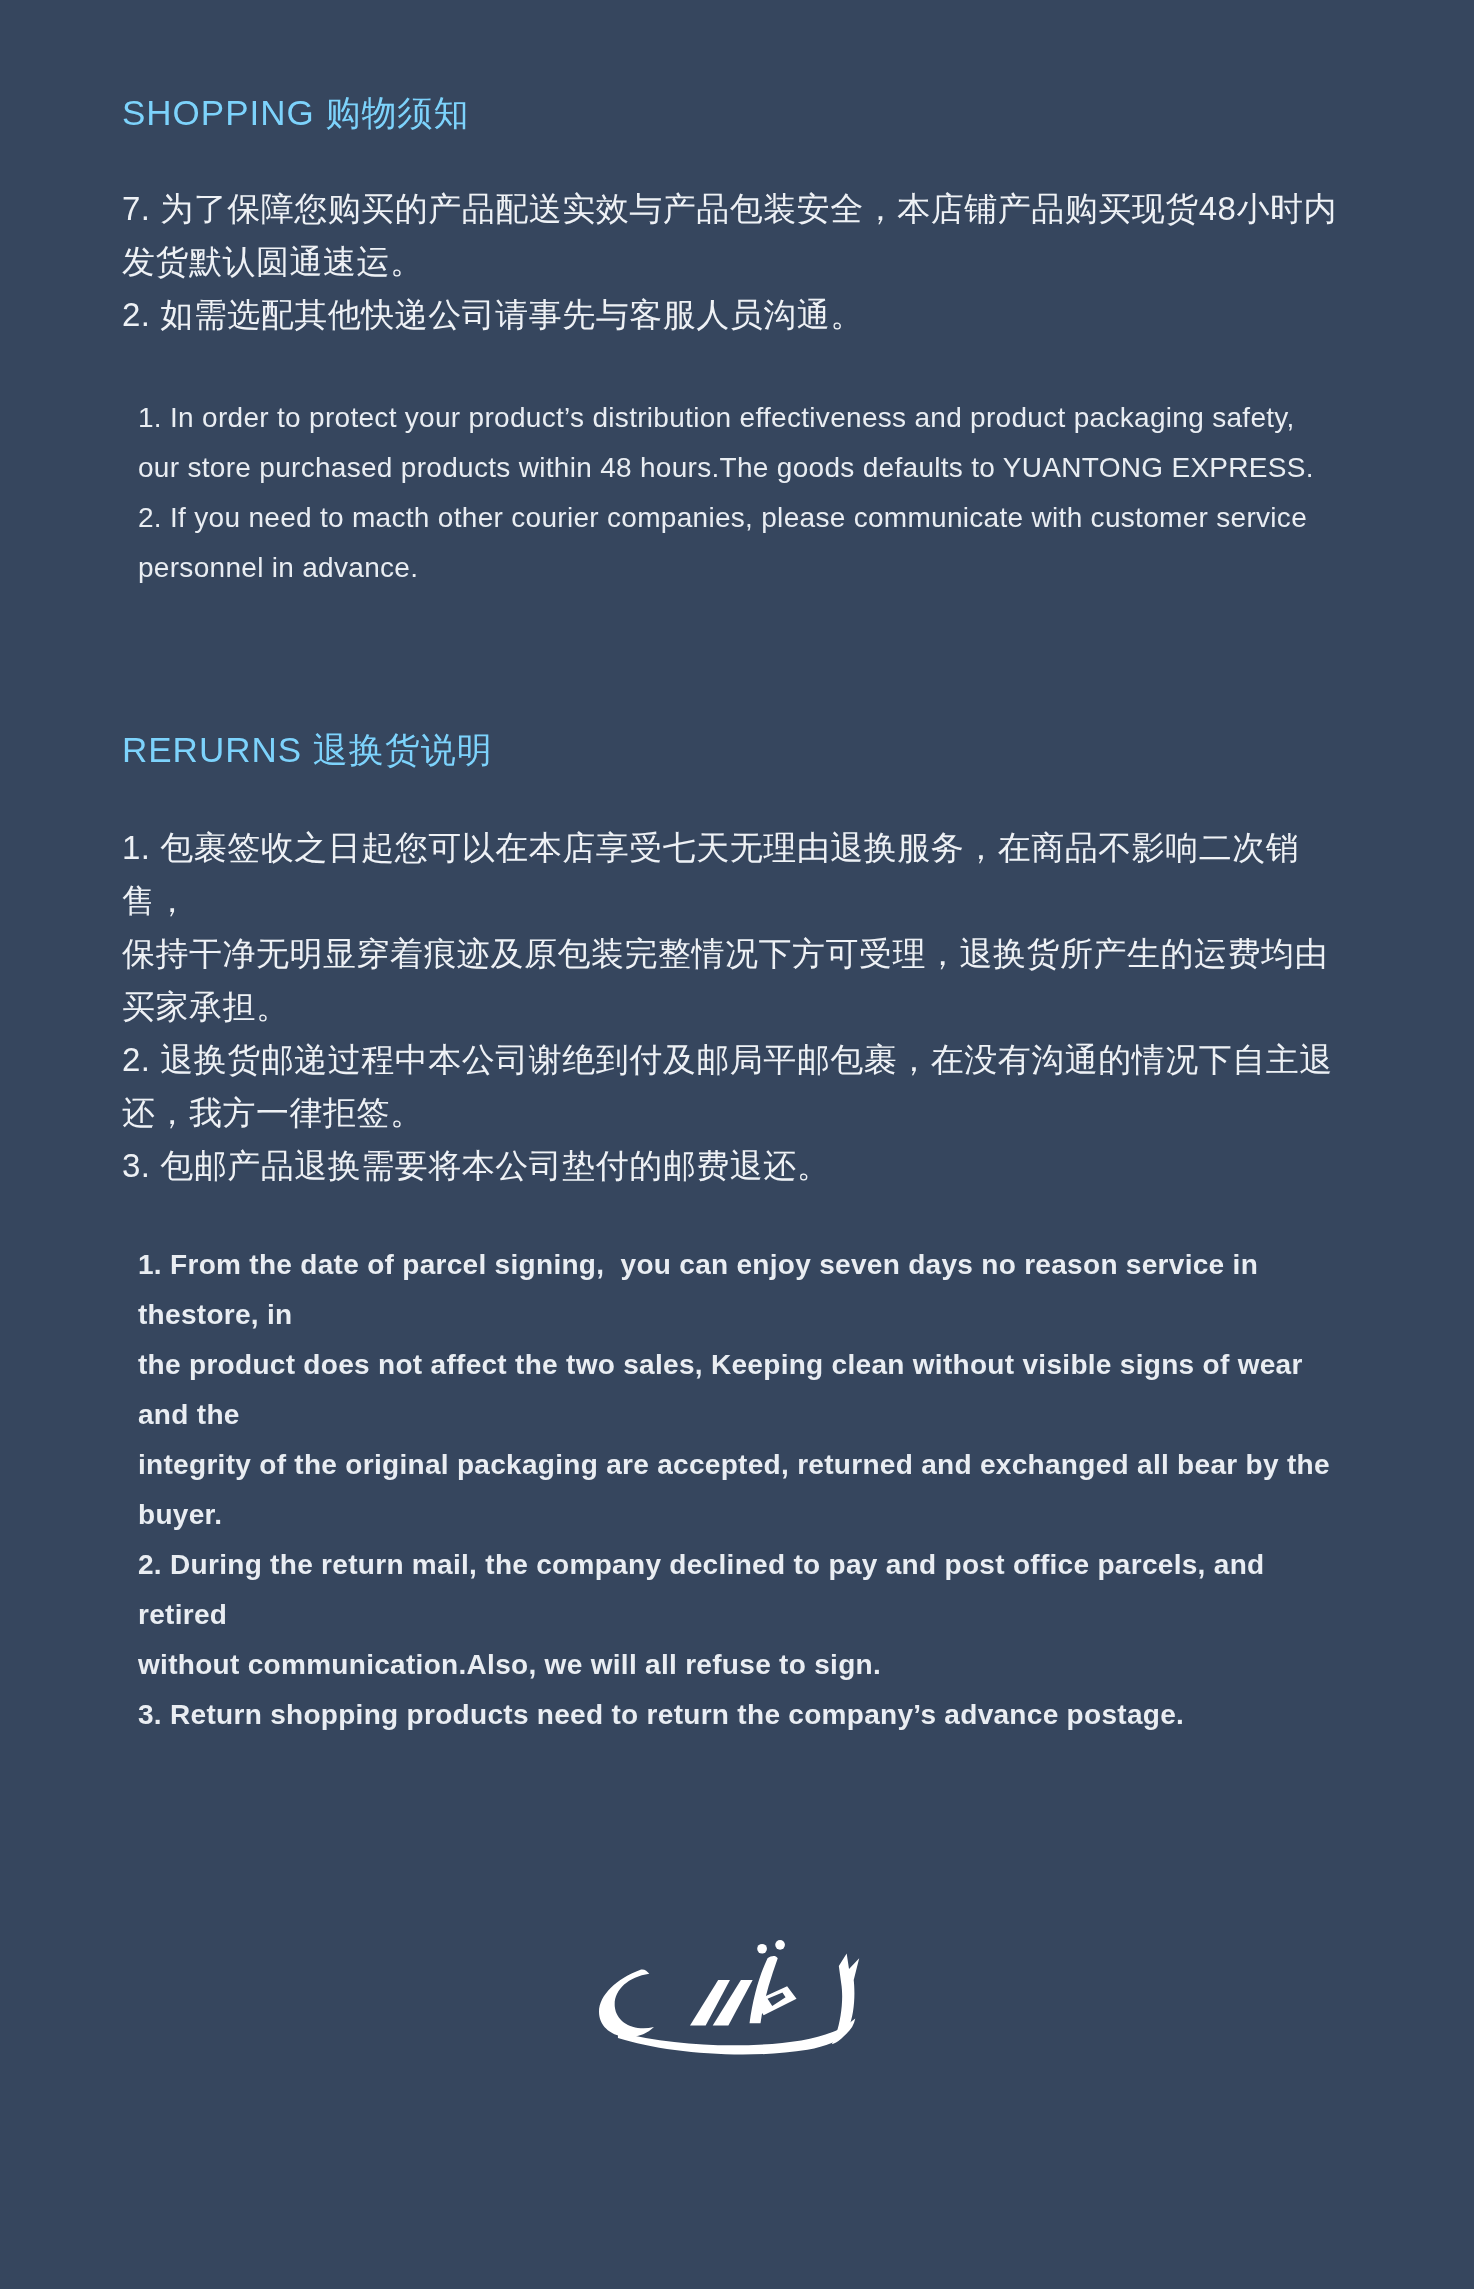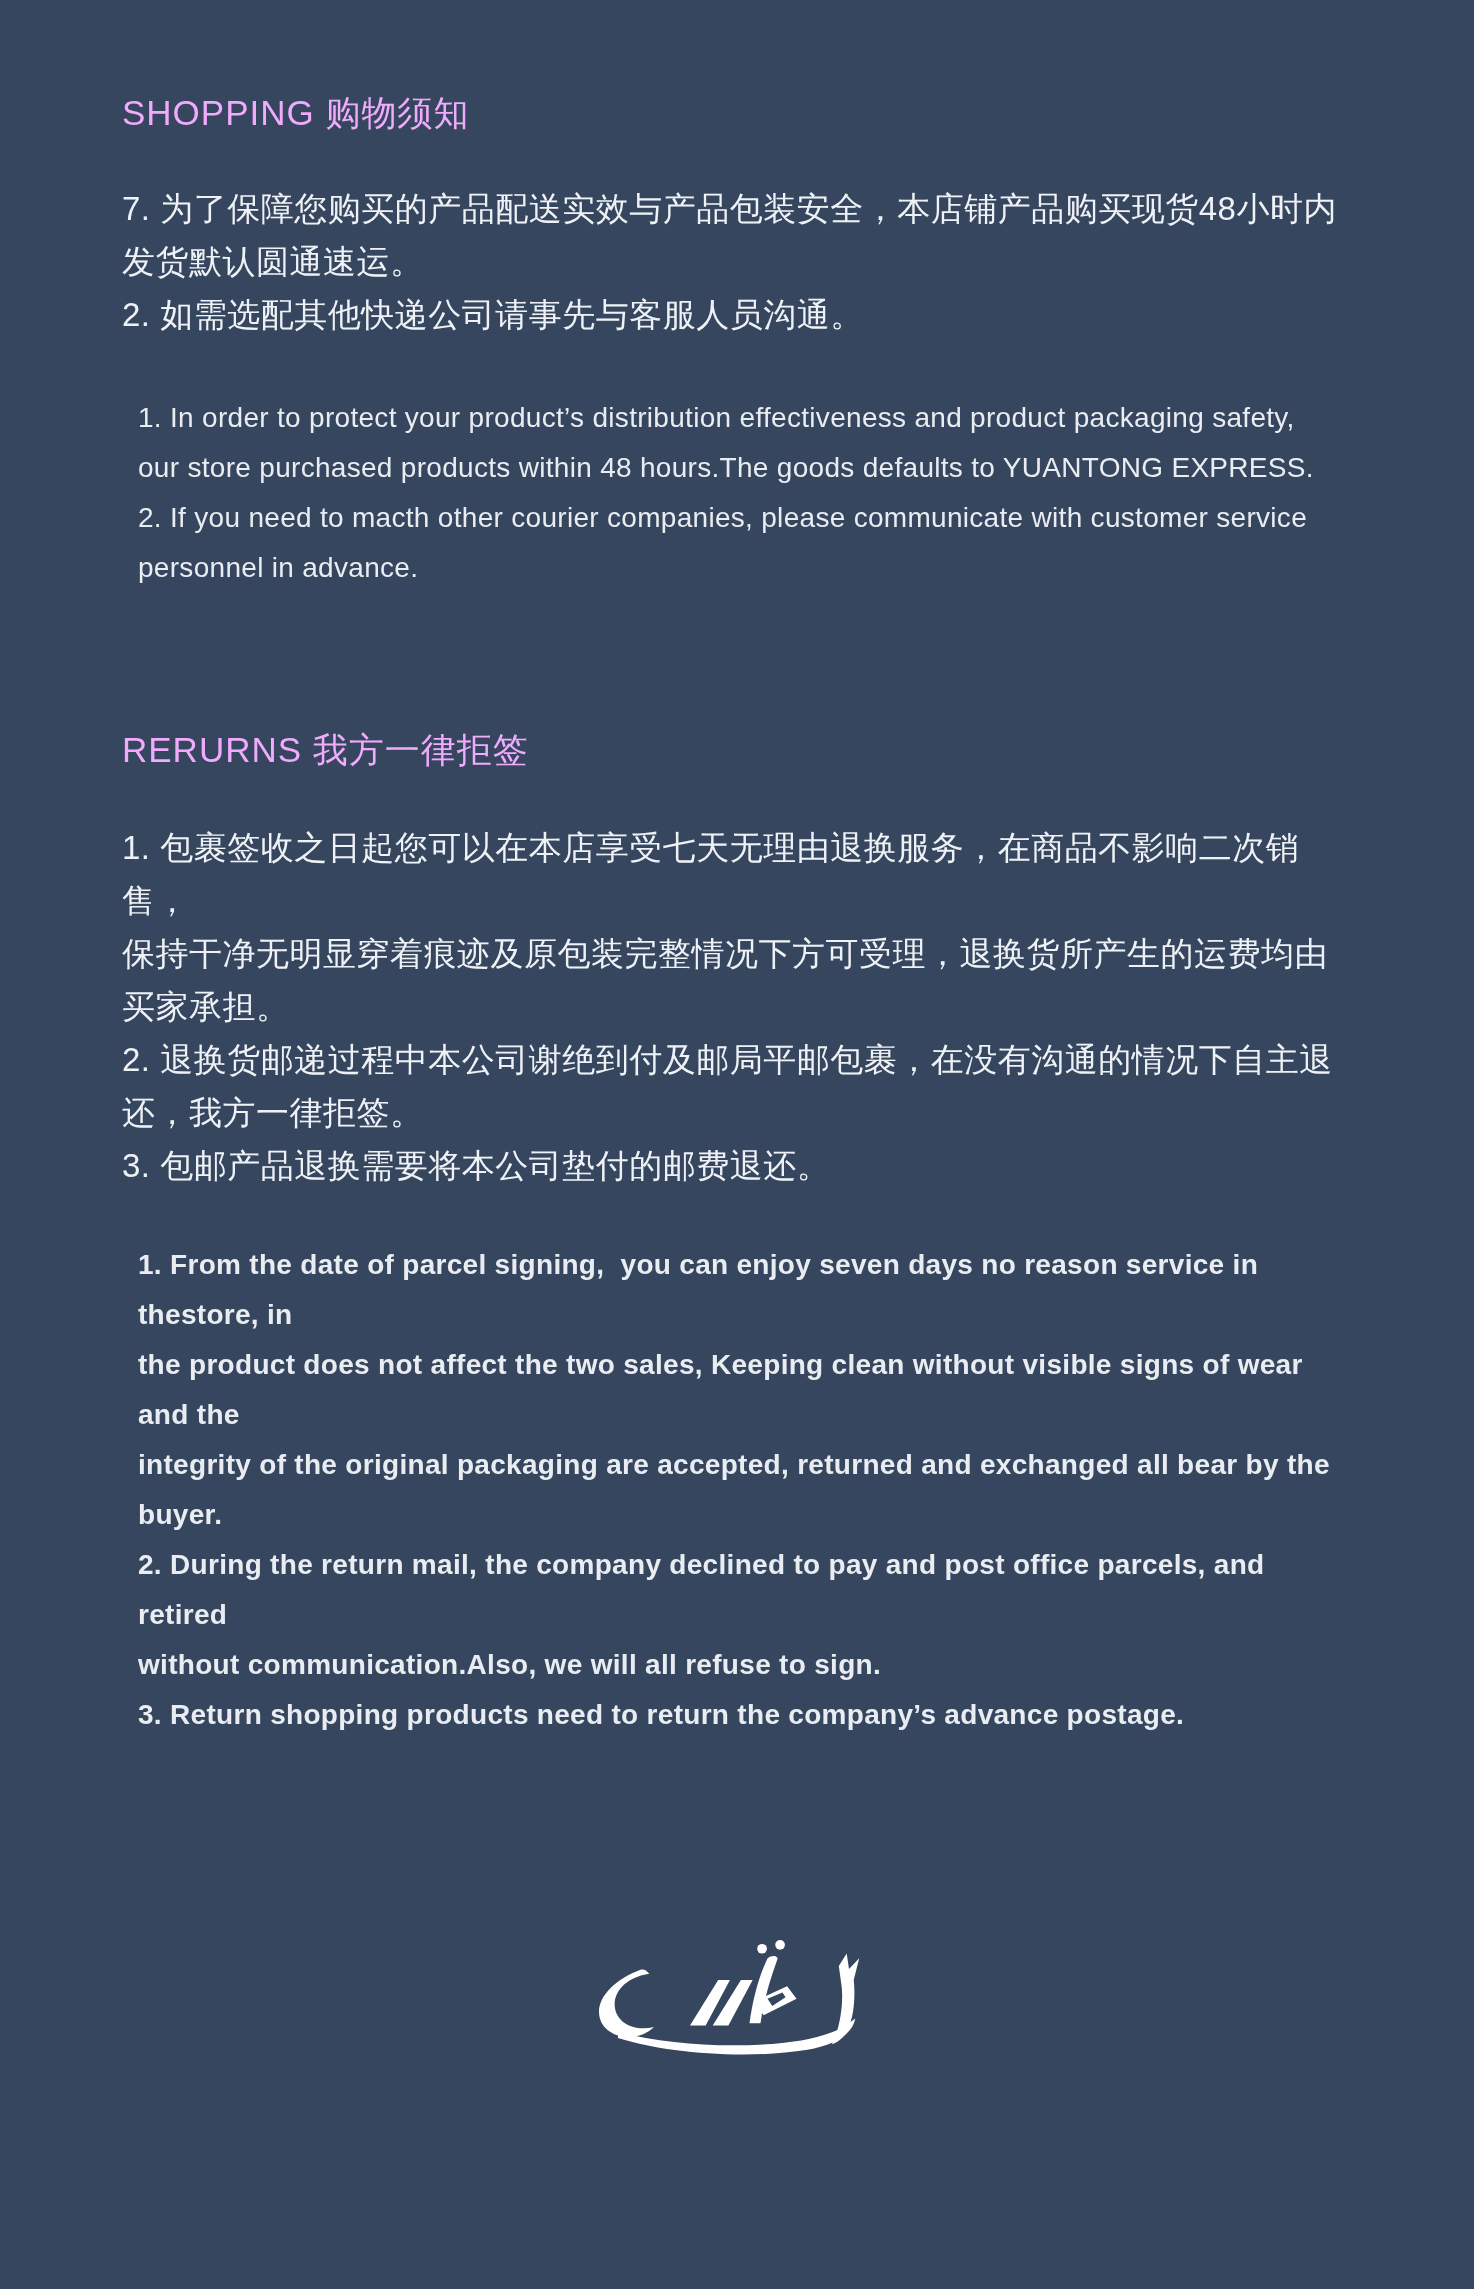--- a/index.html
+++ b/index.html
@@ -11,21 +11,21 @@
     overflow: hidden;
   }
   .page {
     box-sizing: border-box;
     width: 1474px;
     height: 2289px;
     padding: 0 122px;
   }
   .heading {
     margin: 0;
-    color: #f0abfc;
+    color: #7dd3fc;
     font-size: 35px;
     font-weight: 500;
     letter-spacing: 1px;
     line-height: 46px;
     white-space: pre-wrap;
   }
   .heading-1 { padding-top: 90px; }
   .heading-2 { padding-top: 118px; }
   .cjk {
     margin: 0;
@@ -69,21 +69,21 @@
 
   <p class="cjk">7. 为了保障您购买的产品配送实效与产品包装安全，本店铺产品购买现货48小时内
 发货默认圆通速运。
 2. 如需选配其他快递公司请事先与客服人员沟通。</p>
 
   <p class="en">1. In order to protect your product’s distribution effectiveness and product packaging safety,
 our store purchased products within 48 hours.The goods defaults to YUANTONG EXPRESS.
 2. If you need to macth other courier companies, please communicate with customer service
 personnel in advance.</p>
 
-  <h2 class="heading heading-2">RERURNS 我方一律拒签</h2>
+  <h2 class="heading heading-2">RERURNS 退换货说明</h2>
 
   <p class="cjk cjk-2">1. 包裹签收之日起您可以在本店享受七天无理由退换服务，在商品不影响二次销售，
 保持干净无明显穿着痕迹及原包装完整情况下方可受理，退换货所产生的运费均由
 买家承担。
 2. 退换货邮递过程中本公司谢绝到付及邮局平邮包裹，在没有沟通的情况下自主退
 还，我方一律拒签。
 3. 包邮产品退换需要将本公司垫付的邮费退还。</p>
 
   <p class="en en-2">1. From the date of parcel signing,  you can enjoy seven days no reason service in thestore, in
 the product does not affect the two sales, Keeping clean without visible signs of wear and the

